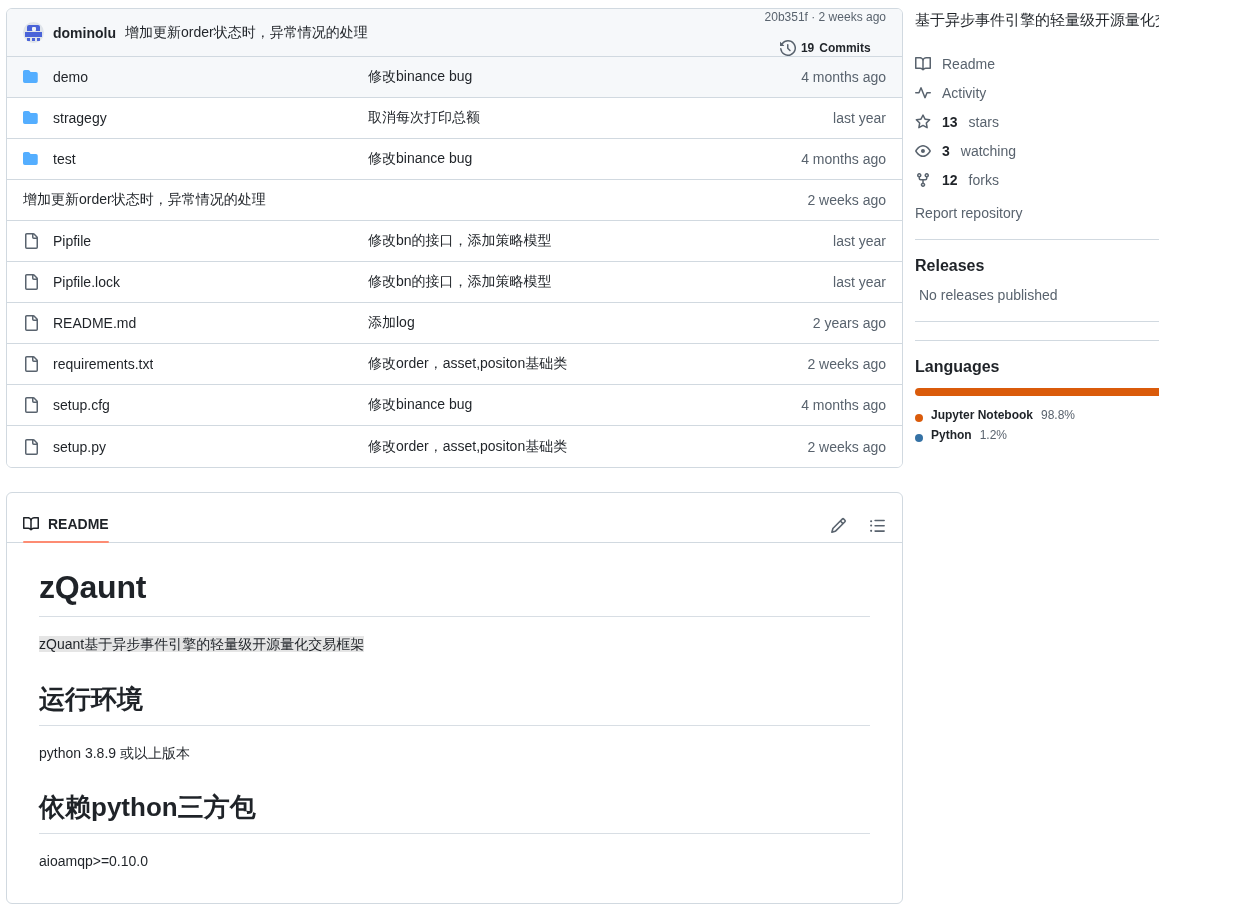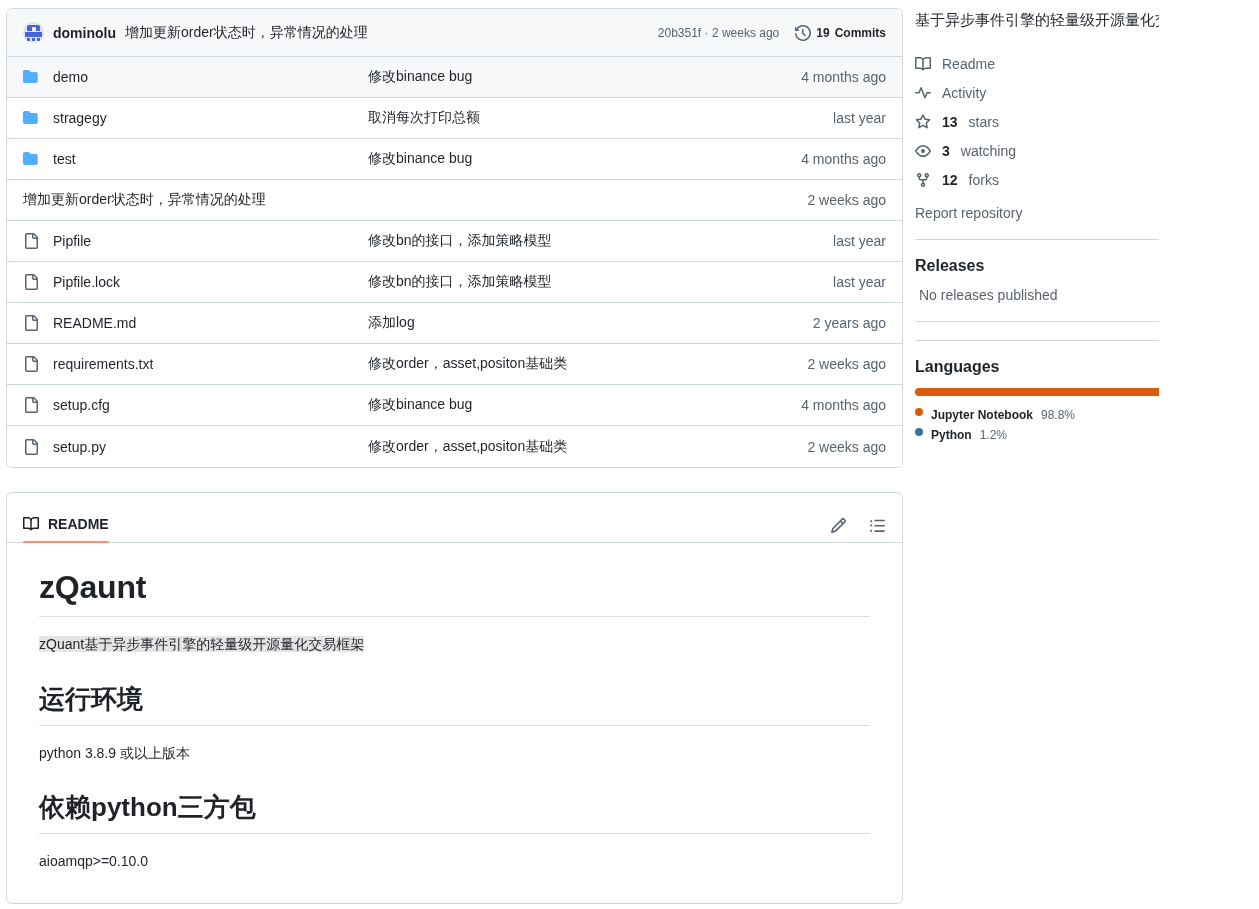--- a/index.html
+++ b/index.html
@@ -78,20 +78,21 @@
     white-space: nowrap;
     overflow: hidden;
     text-overflow: ellipsis;
   }
   .commit-right {
     margin-left: auto;
     display: flex;
     align-items: center;
     gap: 16px;
     white-space: nowrap;
+    flex-direction: column;
   }
   .commit-meta {
     font-size: 12px;
     color: #59636e;
   }
   .commits-count {
     display: flex;
     align-items: center;
     gap: 5px;
     font-size: 12px;
@@ -280,21 +281,21 @@
     border-radius: 6px;
     overflow: hidden;
     margin: 4px 0 12px 0;
     gap: 2px;
     background: transparent;
   }
   .lang-seg { height: 8px; }
   .lang-legend { display: block; }
   .lang-item {
     display: flex;
-    align-items: flex-start;
+    align-items: flex-end;
     gap: 8px;
     font-size: 12px;
     margin-bottom: 6px;
   }
   .lang-dot {
     width: 8px; height: 8px;
     border-radius: 50%;
     flex: 0 0 8px;
   }
   .lang-name { font-weight: 600; color: #1f2328; }

